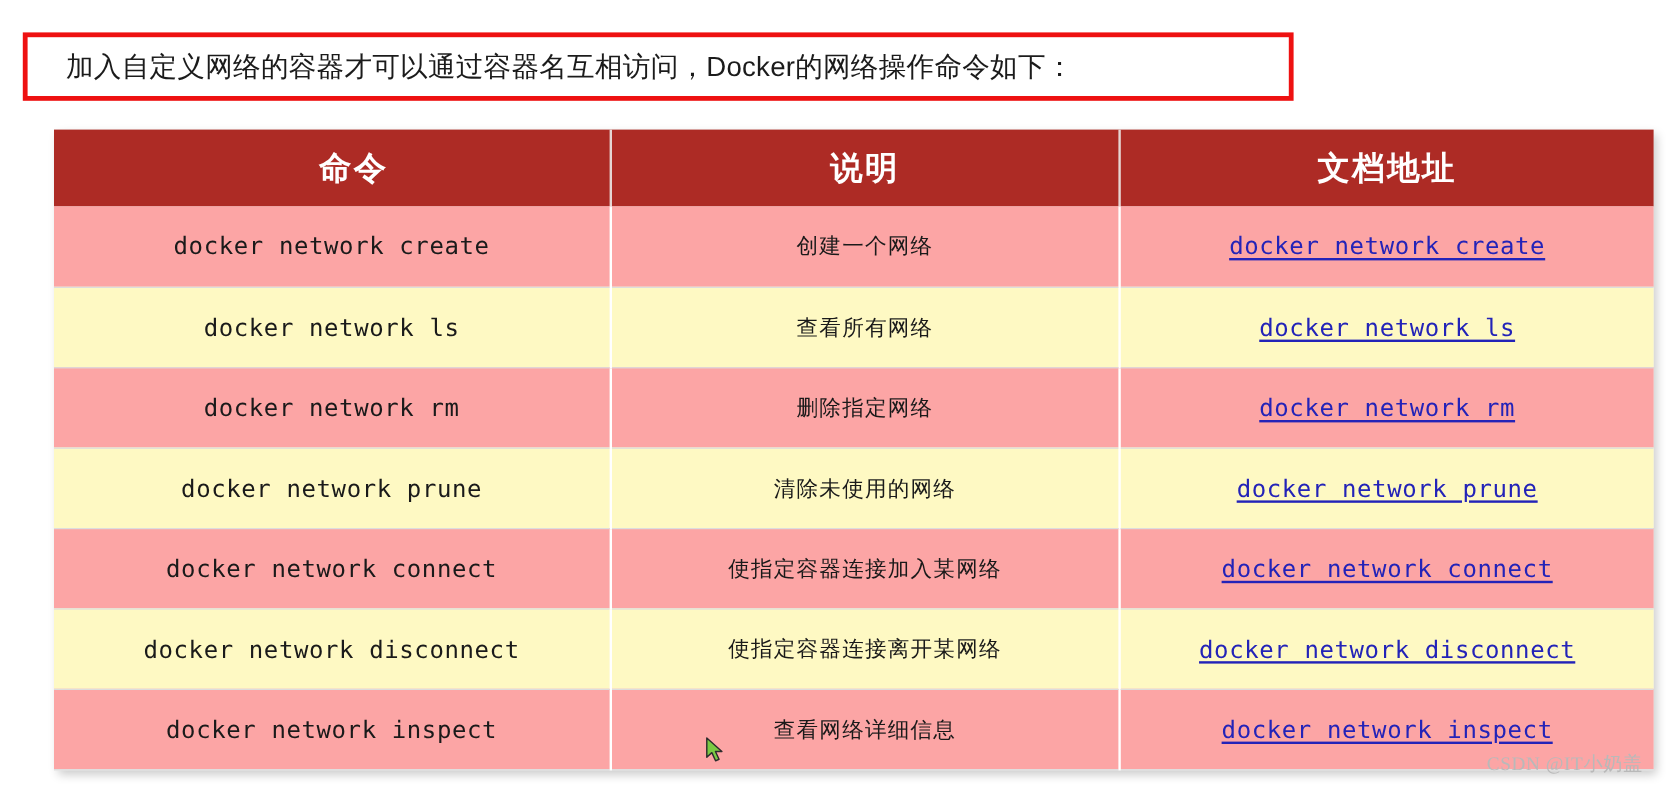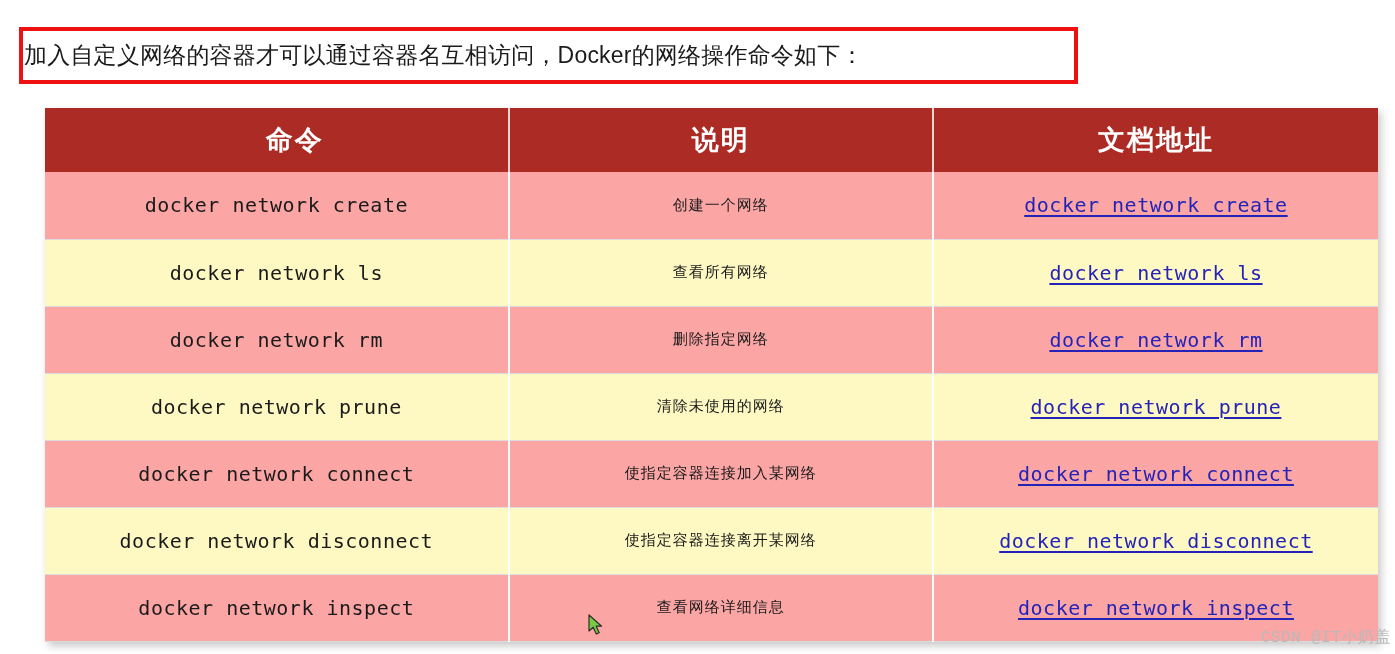--- a/index.html
+++ b/index.html
@@ -22,21 +22,21 @@
     top: 27px;
     width: 1059px;
     height: 57px;
     border: 4px solid #ee1111;
     box-sizing: border-box;
     background: #ffffff;
     display: flex;
     align-items: center;
   }
   #callout-text {
-    padding-left: 1px;
+    padding-left: 32px;
     font-size: 23px;
     line-height: 1.2;
     color: #1b1b1b;
     font-family: "Liberation Sans", sans-serif;
     letter-spacing: 0.2px;
     white-space: nowrap;
   }
 
   
   #command-table {
@@ -83,41 +83,41 @@
   tbody td:last-child { border-right: none; }
 
   .cell-cmd {
     font-family: "DejaVu Sans Mono", monospace;
     font-size: 20px;
     color: #1a1a1a;
     letter-spacing: 0.5px;
   }
   .cell-desc {
     font-family: Liberation Serif, serif;
-    font-size: 15px;
+    font-size: 18px;
     color: #1a1a1a;
     letter-spacing: 1px;
   }
   .cell-link a,
   .cell-link span.linktext {
     font-family: "DejaVu Sans Mono", monospace;
     font-size: 20px;
     color: #2323b8;
     text-decoration: underline;
     text-underline-offset: 3px;
     letter-spacing: 0.5px;
     cursor: pointer;
   }
 
   
   #watermark {
     position: absolute;
-    right: 4px;
+    right: 26px;
     bottom: 6px;
-    font-family: Liberation Mono, monospace;
+    font-family: Liberation Serif, serif;
     font-size: 16px;
     color: #b9b9b9;
     letter-spacing: 0.5px;
     white-space: nowrap;
   }
 
   
   #mouse-cursor {
     position: absolute;
     left: 588px;

